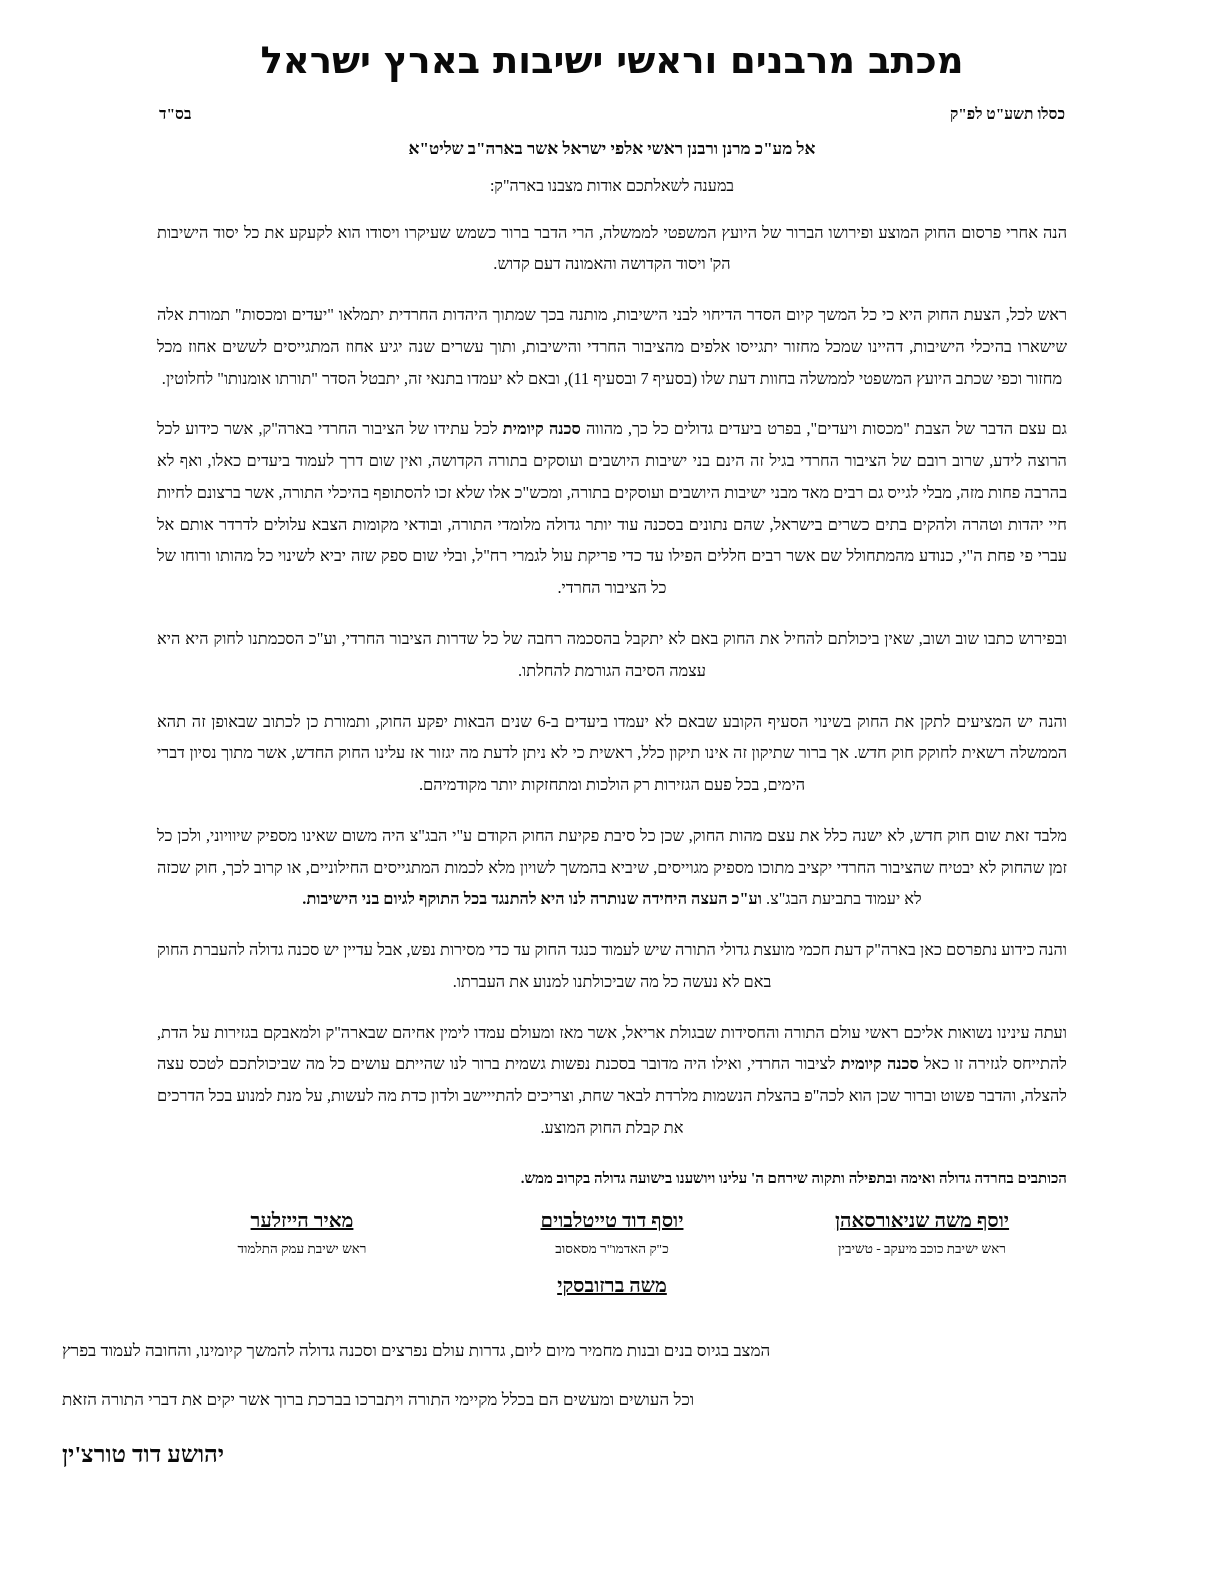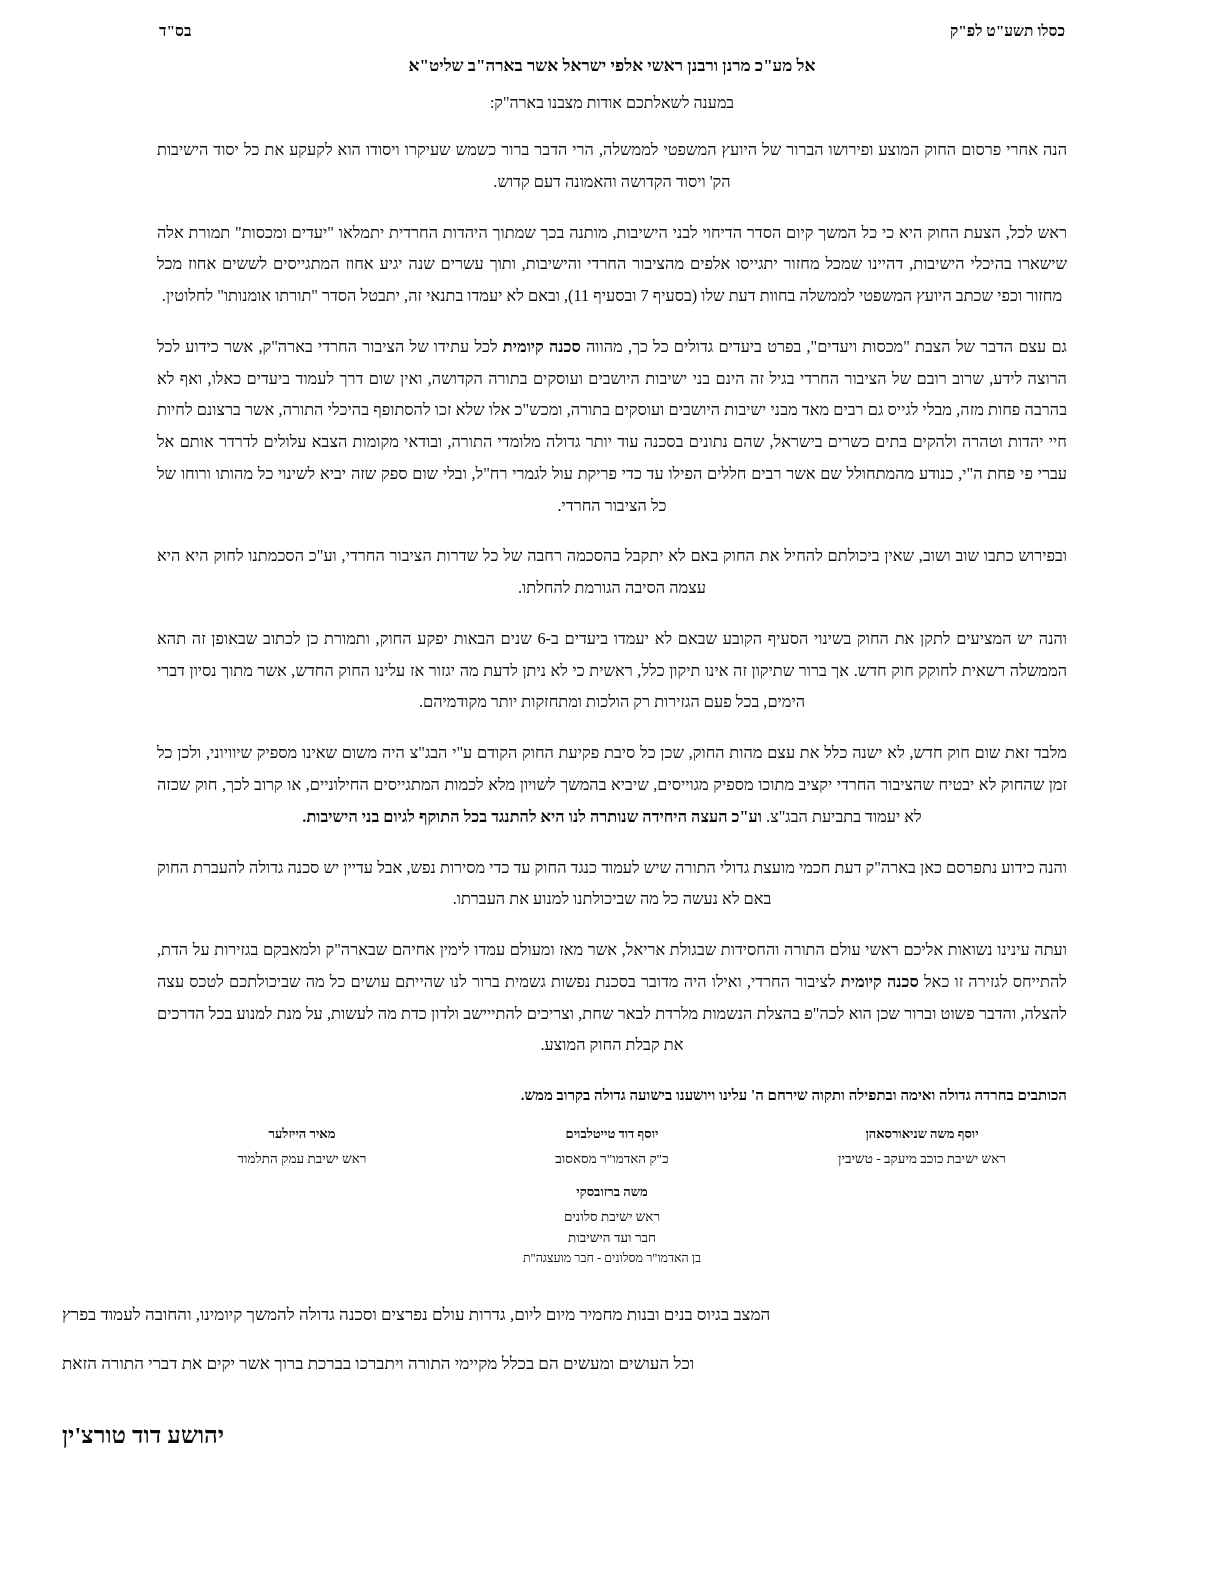--- a/index.html
+++ b/index.html
@@ -108,23 +108,24 @@
     gap: 120px;
     margin-top: 14px;
   }
   .sig-cell {
     text-align: center;
     flex: 0 0 auto;
     min-width: 250px;
   }
   .sig-name {
     font-weight: bold;
-    font-size: 13px;
+    font-size: 20px;
     margin-bottom: 7px;
     font-family: "Liberation Serif", "DejaVu Serif", serif;
+    text-decoration: underline;
   }
   .sig-role {
     font-size: 13.5px;
     line-height: 1.55;
     font-family: "Liberation Serif", "DejaVu Serif", serif;
   }
   .sig-role div { white-space: nowrap; }
   .sig-role .small {
     font-size: 12.5px;
   }
@@ -140,29 +141,30 @@
     line-height: 1.35;
     margin-bottom: 26px;
     font-family: "Liberation Serif", "DejaVu Serif", serif;
   }
   .footer-line.small {
     font-size: 15.5px;
   }
   .footer-name {
     font-size: 24px;
     font-weight: bold;
-    margin: 46px 0 16px 0;
+    margin: 30px 0 16px 0;
     font-family: "Liberation Serif", "DejaVu Serif", serif;
   }
 </style>
 </head>
 <body>
 
 <div class="page">
 
+  <h1 class="doc-title">מכתב מרבנים וראשי ישיבות בארץ ישראל</h1>
 
   <div class="letter">
 
     <div class="meta-row">
       <span class="meta-bsd">בס"ד</span>
       <span class="meta-date">כסלו תשע"ט לפ"ק</span>
     </div>
 
     <div class="addressee">אל מע"כ מרנן ורבנן ראשי אלפי ישראל אשר בארה"ב שליט"א</div>
 
@@ -205,25 +207,20 @@
           <div>ראש ישיבת כוכב מיעקב - טשיבין</div>
         </div>
       </div>
 
     </div>
 
     <div class="sig-row row-two">
 
       <div class="sig-cell">
         <div class="sig-name">משה ברזובסקי</div>
-        <div class="sig-role">
-          <div>ראש ישיבת סלונים</div>
-          <div>חבר ועד הישיבות</div>
-          <div class="small">בן האדמו"ר מסלונים - חבר מועצגה"ת</div>
-        </div>
       </div>
 
 
     </div>
 
   </div>
 
   <div class="footer">
     <div class="footer-line">המצב בגיוס בנים ובנות מחמיר מיום ליום, גדרות עולם נפרצים וסכנה גדולה להמשך קיומינו, והחובה לעמוד בפרץ</div>
     <div class="footer-line">וכל העושים ומעשים הם בכלל מקיימי התורה ויתברכו בברכת ברוך אשר יקים את דברי התורה הזאת</div>

